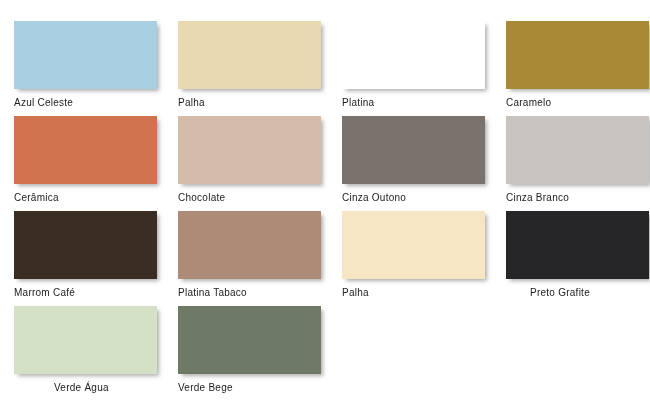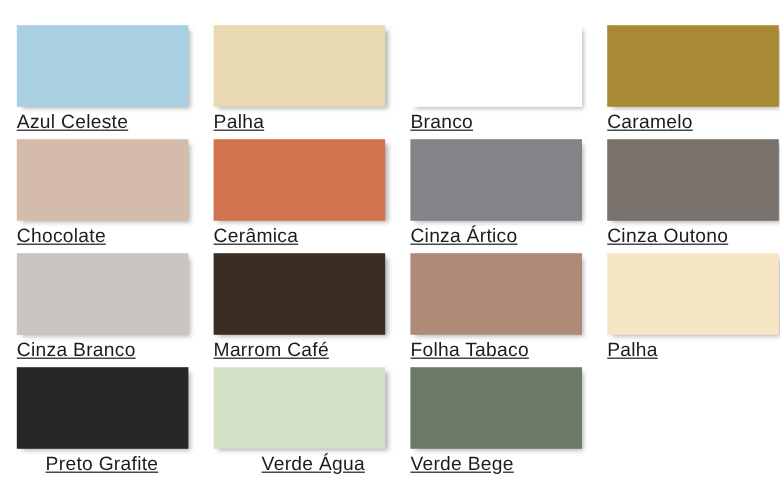--- a/index.html
+++ b/index.html
@@ -55,75 +55,70 @@
     box-shadow:
       3px 3px 4px -1px rgba(110, 110, 110, 0.55),
       inset 0 0 0 1px rgba(255, 255, 255, 1);
   }
 
   .swatch-label {
     position: absolute;
     left: 0;
     top: 76px;
     width: 160px;
-    font-size: 16px;
+    font-size: 10px;
     line-height: 12px;
     letter-spacing: 0.25px;
     color: #1c1c1c;
     white-space: nowrap;
-    text-decoration: underline;
   }
 </style>
 </head>
 <body style="background: rgb(255, 255, 255);">
 
 <div id="palette-grid">
     <div class="swatch-cell">
       <div class="swatch-chip" title="#a9cfe2" style="background: rgb(169, 207, 226);"></div>
       <div class="swatch-label" style="color: rgb(28, 28, 28);">Azul Celeste</div>
     </div>
     <div class="swatch-cell">
       <div class="swatch-chip" title="#e8d9b0" style="background: rgb(232, 217, 176);"></div>
       <div class="swatch-label" style="color: rgb(28, 28, 28);">Palha</div>
     </div>
     <div class="swatch-cell">
       <div class="swatch-chip needs-outline" title="#ffffff" style="background: rgb(255, 255, 255);"></div>
-      <div class="swatch-label" style="color: rgb(28, 28, 28);">Branco</div>
+      <div class="swatch-label" style="color: rgb(28, 28, 28);">Platina</div>
     </div>
     <div class="swatch-cell">
       <div class="swatch-chip" title="#a98934" style="background: rgb(169, 137, 52);"></div>
       <div class="swatch-label" style="color: rgb(28, 28, 28);">Caramelo</div>
     </div>
     <div class="swatch-cell">
-      <div class="swatch-chip" title="#d5bcaa" style="background: rgb(213, 188, 170);"></div>
-      <div class="swatch-label" style="color: rgb(28, 28, 28);">Chocolate</div>
-    </div>
-    <div class="swatch-cell">
       <div class="swatch-chip" title="#d2734f" style="background: rgb(210, 115, 79);"></div>
       <div class="swatch-label" style="color: rgb(28, 28, 28);">Cerâmica</div>
     </div>
     <div class="swatch-cell">
-      <div class="swatch-chip" title="#82848a" style="background: rgb(130, 132, 138);"></div>
-      <div class="swatch-label" style="color: rgb(28, 28, 28);">Cinza Ártico</div>
+      <div class="swatch-chip" title="#d5bcaa" style="background: rgb(213, 188, 170);"></div>
+      <div class="swatch-label" style="color: rgb(28, 28, 28);">Chocolate</div>
     </div>
     <div class="swatch-cell">
       <div class="swatch-chip" title="#7a736d" style="background: rgb(122, 115, 109);"></div>
       <div class="swatch-label" style="color: rgb(28, 28, 28);">Cinza Outono</div>
     </div>
     <div class="swatch-cell">
       <div class="swatch-chip" title="#c8c5c0" style="background: rgb(200, 197, 192);"></div>
       <div class="swatch-label" style="color: rgb(28, 28, 28);">Cinza Branco</div>
     </div>
     <div class="swatch-cell">
       <div class="swatch-chip" title="#3a2d24" style="background: rgb(58, 45, 36);"></div>
       <div class="swatch-label" style="color: rgb(28, 28, 28);">Marrom Café</div>
     </div>
     <div class="swatch-cell">
       <div class="swatch-chip" title="#ad8b76" style="background: rgb(173, 139, 118);"></div>
-      <div class="swatch-label" style="color: rgb(28, 28, 28);">Folha Tabaco</div>
+      <div class="swatch-label" style="color: rgb(28, 28, 28);">Platina Tabaco</div>
     </div>
     <div class="swatch-cell">
       <div class="swatch-chip" title="#f7e6c4" style="background: rgb(247, 230, 196);"></div>
       <div class="swatch-label" style="color: rgb(28, 28, 28);">Palha</div>
     </div>
     <div class="swatch-cell">
       <div class="swatch-chip" title="#262528" style="background: rgb(38, 37, 40);"></div>
       <div class="swatch-label" style="color: rgb(28, 28, 28); margin-left: 24px;">Preto Grafite</div>
     </div>
     <div class="swatch-cell">

